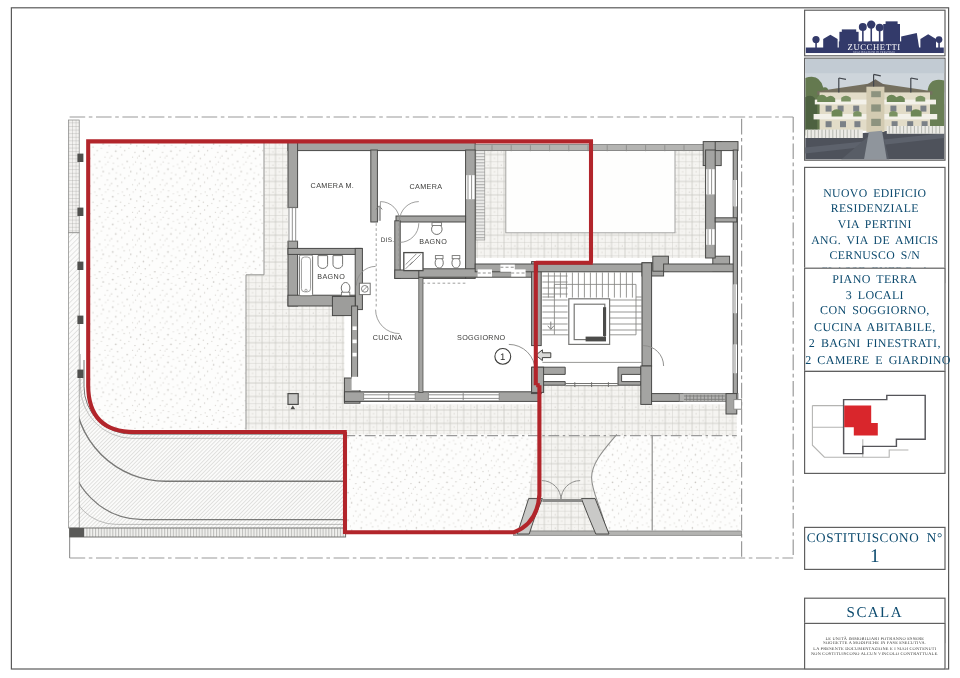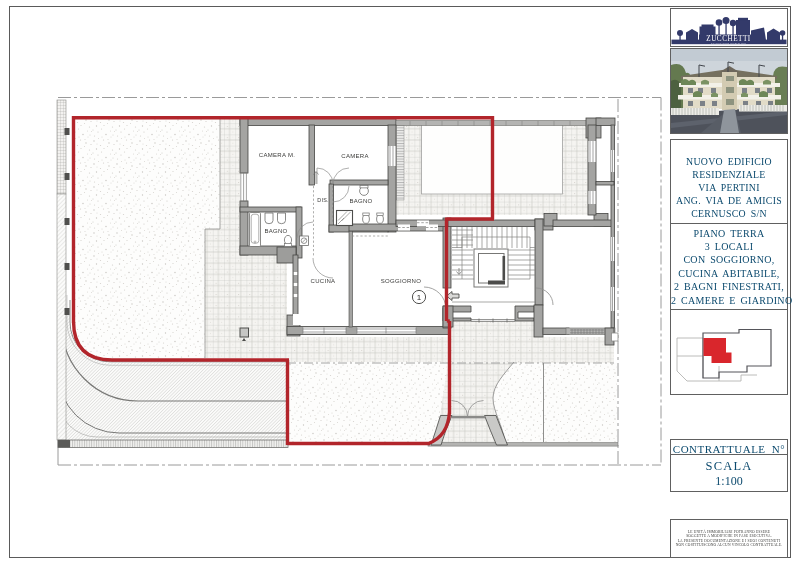--- a/index.html
+++ b/index.html
@@ -521,25 +521,25 @@
 </g>
 
 <path d="M32 23 L68 23 L68 19.5 L100 19.5 L100 56 L76 56 L76 62 L48 62 L48 68 L32 68 Z" fill="none" stroke="#55555a" stroke-width="1.2"></path>
 
 <path d="M32.5 28 H55 V42.5 H60.5 V53 H40.5 V46 H32.5 Z" fill="#d9262c"></path>
 </svg>
 </div>
 
 
 <div class="sbox" style="top:439px;height:34px;">
-<div style="font-size:11px;letter-spacing:0.5px;word-spacing:3px;margin-top:3px;white-space:nowrap;">CONTRATTUALE N°</div>
+<div style="font-size:11px;letter-spacing:0.5px;word-spacing:3px;margin-top:3px;white-space:nowrap;">COSTITUISCONO N°</div>
 <div style="font-size:16px;margin-top:0px;">1</div>
 </div>
 
-<div class="sbox" style="top:454px;height:36px;">
+<div class="sbox" style="top:498px;height:36px;">
 <div style="font-size:12.5px;letter-spacing:1.2px;margin-top:4px;">SCALA</div>
 <div style="font-size:12px;">1:100</div>
 </div>
 
 <div class="sbox" style="top:518.5px;height:37px;font-size:3.6px;line-height:4.6px;color:#3a3a38;letter-spacing:0.2px;">
 <div style="margin-top:10px;">LE UNITÀ IMMOBILIARI POTRANNO ESSERE<br>
 SOGGETTE A MODIFICHE IN FASE ESECUTIVA.<br>
 LA PRESENTE DOCUMENTAZIONE E I SUOI CONTENUTI<br>
 NON COSTITUISCONO ALCUN VINCOLO CONTRATTUALE.</div>
 </div>

